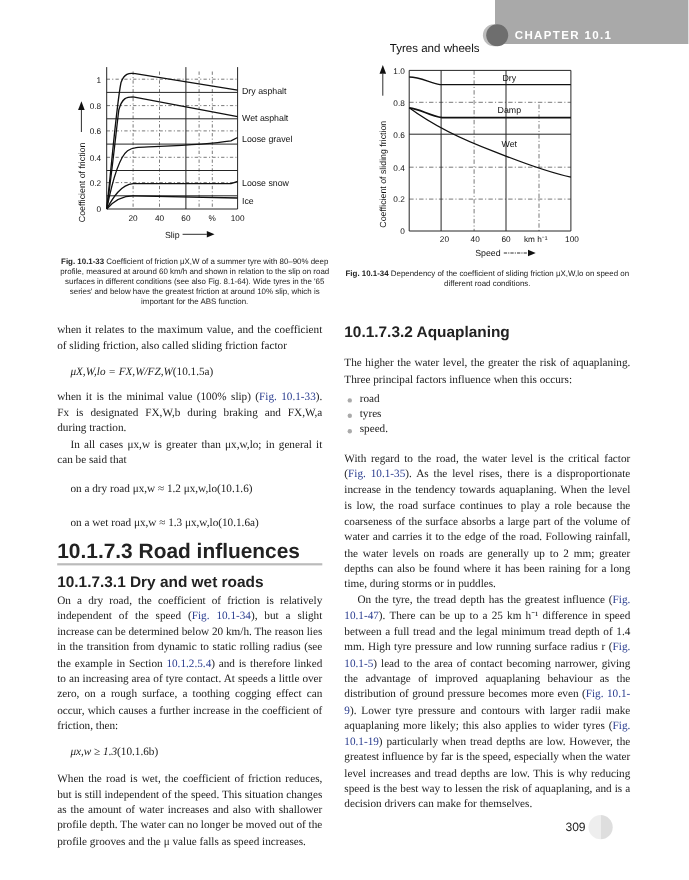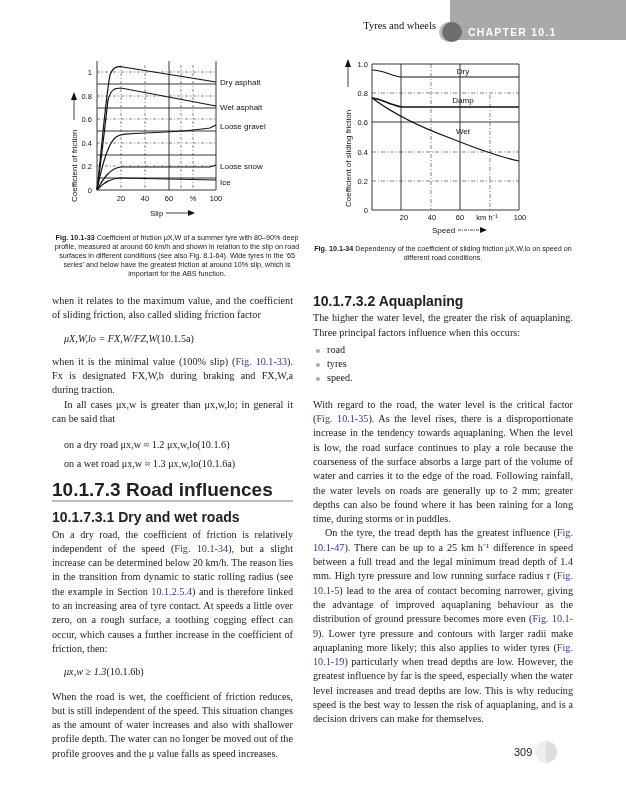--- a/index.html
+++ b/index.html
@@ -1,20 +1,20 @@
 <!DOCTYPE html>
 <html><head>
 <meta charset="utf-8">
 <style>
   html,body{margin:0;padding:0;background:#fff;}
   body{width:626px;height:800px;position:relative;overflow:hidden;font-family:"Liberation Serif",serif;color:#222;}
   .hdr-band{position:absolute;left:450px;top:0;width:176px;height:40px;background:#a9a9a9;}
   .hdr-circle{position:absolute;left:442px;top:22px;width:20px;height:20px;border-radius:50%;background:#6e6e6e;}
   .hdr-circle-l{position:absolute;left:439px;top:22px;width:12px;height:20px;border-radius:10px 0 0 10px;background:#bdbdbd;}
-  .hdr-title{position:absolute;right:190px;top:20px;font-family:Liberation Serif, serif;font-size:10.5px;color:#111;}
+  .hdr-title{position:absolute;right:190px;top:38px;font-family:Liberation Sans, sans-serif;font-size:10.5px;color:#111;}
   .hdr-chapter{position:absolute;left:468px;top:26px;font-family:"Liberation Sans",sans-serif;font-size:10.5px;color:#fff;letter-spacing:1.2px;font-weight:bold;}
   .fig{position:absolute;}
   .caption{position:absolute;font-family:"Liberation Sans",sans-serif;font-size:7.2px;line-height:9px;color:#222;text-align:center;}
   .caption b{font-weight:bold;}
   .col{position:absolute;font-size:10.2px;line-height:14.3px;text-align:justify;}
   .col p{margin:0;}
   .indent{text-indent:12px;}
   .link{color:#2a3d8f;}
   .eq{display:flex;font-style:normal;margin:9px 0 9px 12px;}
   .eq i{font-style:italic;}
@@ -156,41 +156,41 @@
 </div>
 
 <div class="col" style="left:52px;top:294px;width:241px;">
   <p>when it relates to the maximum value, and the coefficient of sliding friction, also called sliding friction factor</p>
   <div class="eq">
       <i>μX,W,lo = FX,W/FZ,W</i>
       <span>(10.1.5a)</span>
     </div>
   <p><span>when it is the minimal value (100% slip) (</span><span class="link">Fig. 10.1-33</span><span>). Fx is designated FX,W,b during braking and FX,W,a during traction.</span></p>
   <p class="indent">In all cases μx,w is greater than μx,w,lo; in general it can be said that</p>
-  <div class="eq" style="margin-top:12px;margin-bottom:4px;">
+  <div class="eq" style="margin-top:12px;margin-bottom:16px;">
       <span>on a dry road μx,w ≈ 1.2 μx,w,lo</span>
       <span>(10.1.6)</span>
     </div>
   <div class="eq" style="margin-top:4px;margin-bottom:12px;">
       <span>on a wet road μx,w ≈ 1.3 μx,w,lo</span>
       <span>(10.1.6a)</span>
     </div>
   <h2 class="h2">10.1.7.3 Road influences</h2>
   <h3 class="h3" style="margin-top:8px;">10.1.7.3.1 Dry and wet roads</h3>
   <p style="margin-top:3px;"><span>On a dry road, the coefficient of friction is relatively independent of the speed (</span><span class="link">Fig. 10.1-34</span><span>), but a slight increase can be determined below 20 km/h. The reason lies in the transition from dynamic to static rolling radius (see the example in Section </span><span class="link">10.1.2.5.4</span><span>) and is therefore linked to an increasing area of tyre contact. At speeds a little over zero, on a rough surface, a toothing cogging effect can occur, which causes a further increase in the coefficient of friction, then:</span></p>
   <div class="eq" style="margin-bottom:10px;">
       <i>μx,w ≥ 1.3</i>
       <span>(10.1.6b)</span>
     </div>
   <p>When the road is wet, the coefficient of friction reduces, but is still independent of the speed. This situation changes as the amount of water increases and also with shallower profile depth. The water can no longer be moved out of the profile grooves and the μ value falls as speed increases.</p>
 </div>
 
 <div class="col" style="left:313px;top:294px;width:260px;">
   <h3 class="h3">10.1.7.3.2 Aquaplaning</h3>
-  <p style="margin-top:3px;">The higher the water level, the greater the risk of aquaplaning. Three principal factors influence when this occurs:</p>
+  <p style="margin-top:16px;">The higher the water level, the greater the risk of aquaplaning. Three principal factors influence when this occurs:</p>
   <ul class="bul">
     <li>road</li>
     <li>tyres</li>
     <li>speed.</li>
   </ul>
   <p style="margin-top:12px;"><span>With regard to the road, the water level is the critical factor (</span><span class="link">Fig. 10.1-35</span><span>). As the level rises, there is a disproportionate increase in the tendency towards aquaplaning. When the level is low, the road surface continues to play a role because the coarseness of the surface absorbs a large part of the volume of water and carries it to the edge of the road. Following rainfall, the water levels on roads are generally up to 2 mm; greater depths can also be found where it has been raining for a long time, during storms or in puddles.</span></p>
   <p class="indent"><span>On the tyre, the tread depth has the greatest influence (</span><span class="link">Fig. 10.1-47</span><span>). There can be up to a 25 km h⁻¹ difference in speed between a full tread and the legal minimum tread depth of 1.4 mm. High tyre pressure and low running surface radius r (</span><span class="link">Fig. 10.1-5</span><span>) lead to the area of contact becoming narrower, giving the advantage of improved aquaplaning behaviour as the distribution of ground pressure becomes more even (</span><span class="link">Fig. 10.1-9</span><span>). Lower tyre pressure and contours with larger radii make aquaplaning more likely; this also applies to wider tyres (</span><span class="link">Fig. 10.1-19</span><span>) particularly when tread depths are low. However, the greatest influence by far is the speed, especially when the water level increases and tread depths are low. This is why reducing speed is the best way to lessen the risk of aquaplaning, and is a decision drivers can make for themselves.</span></p>
 </div>
 
 <div class="pageno">309</div>

